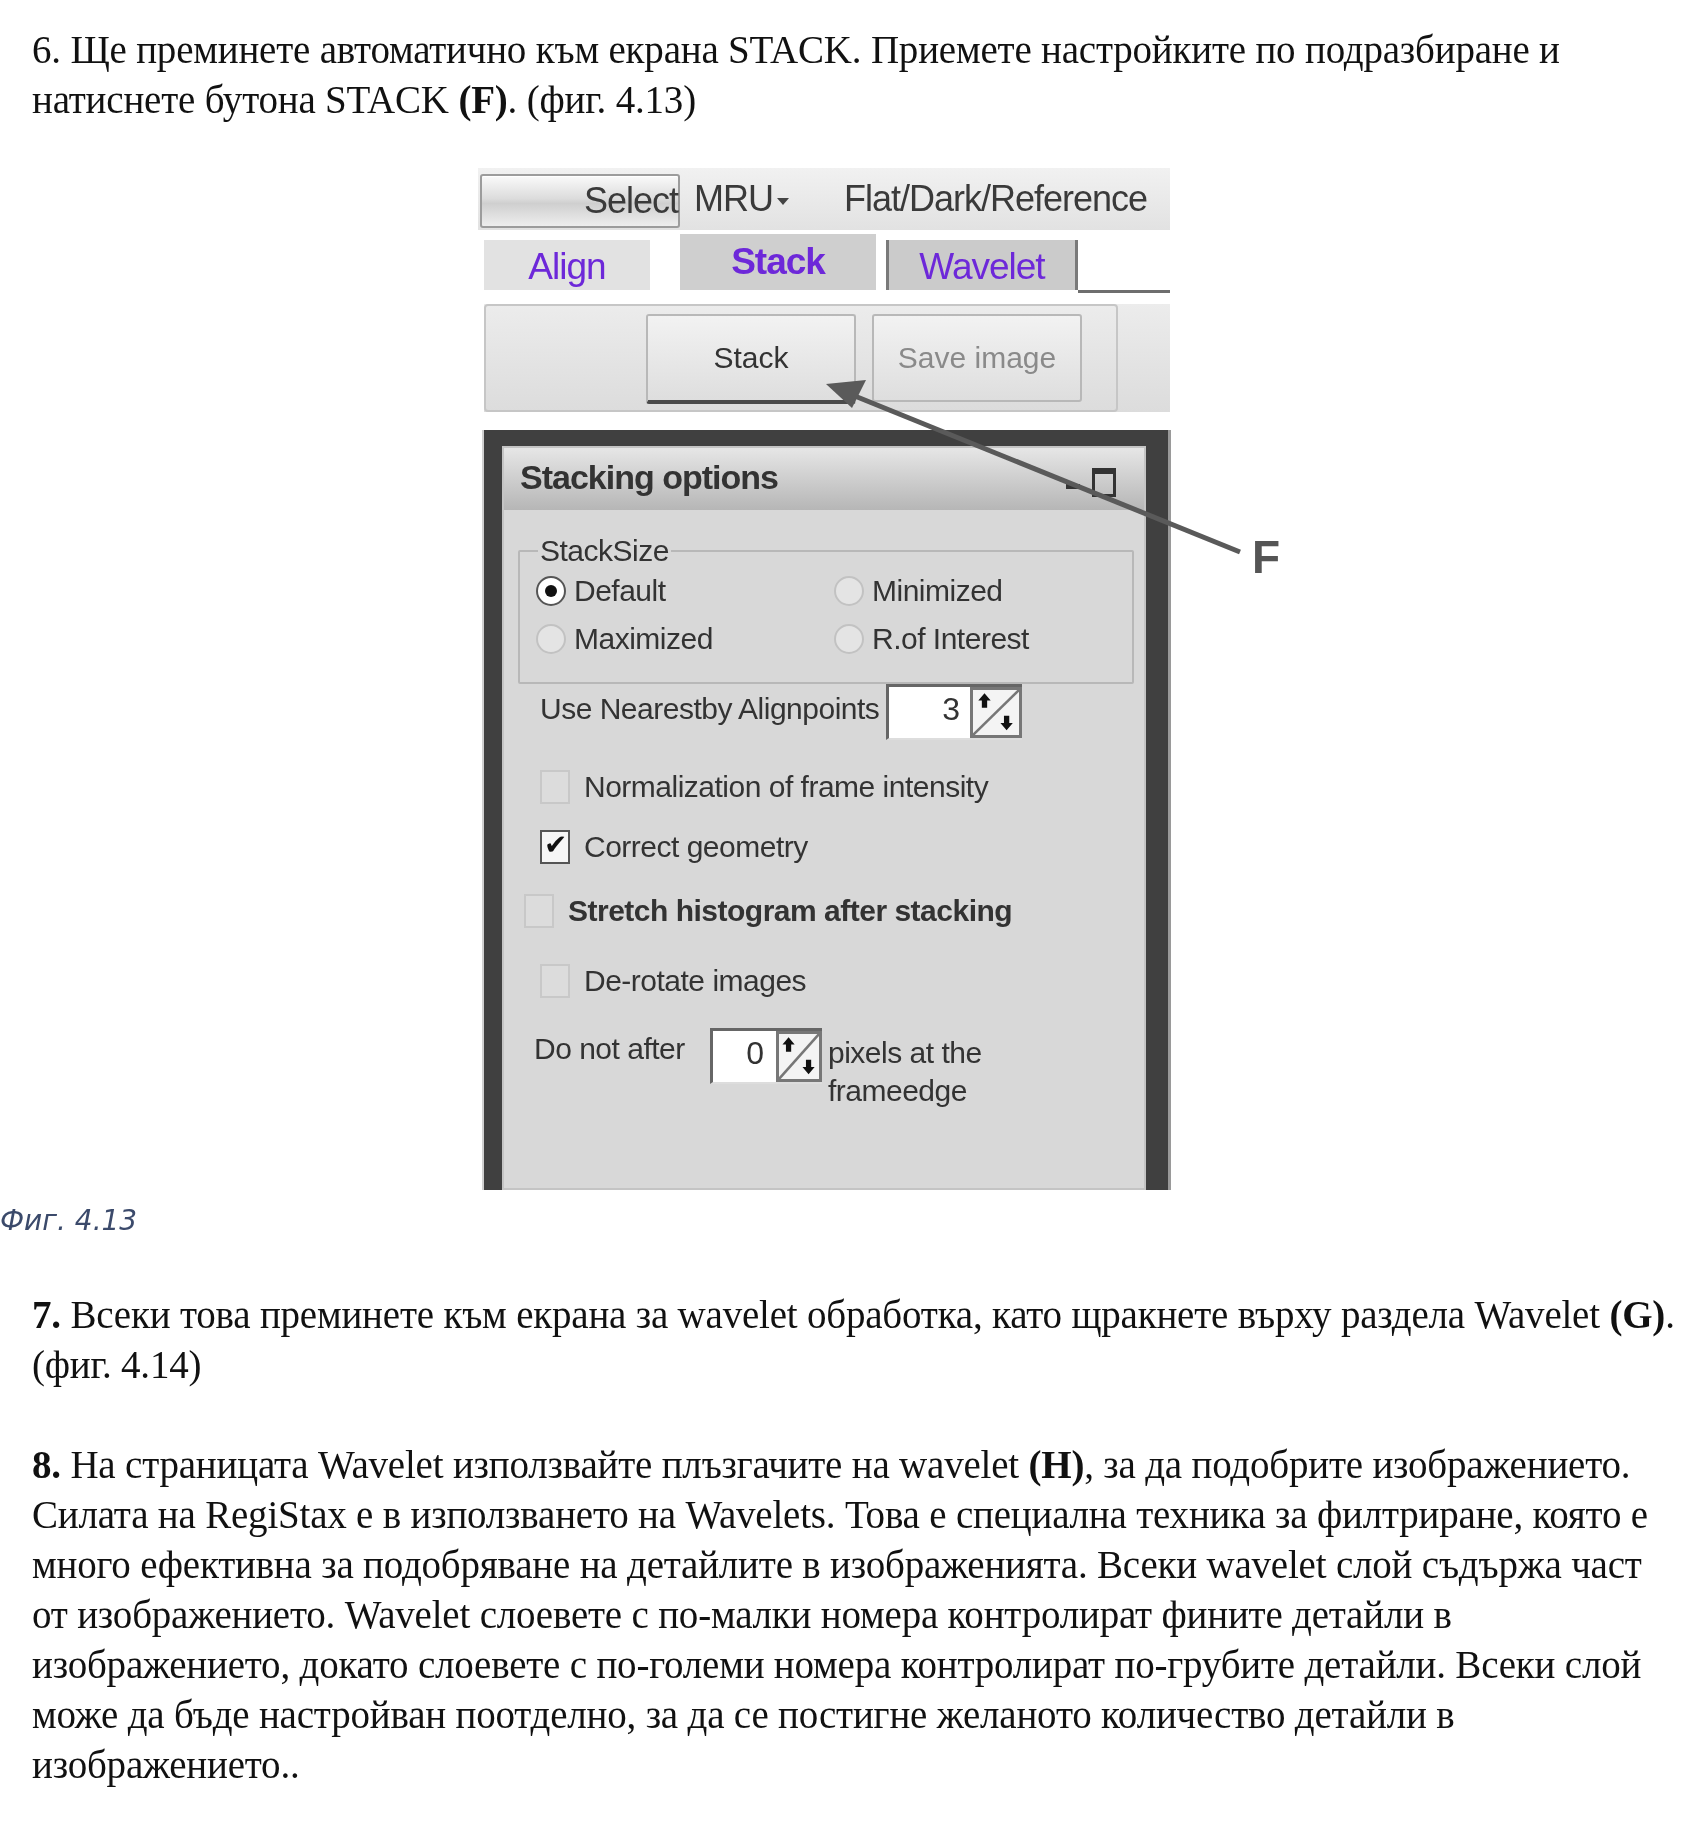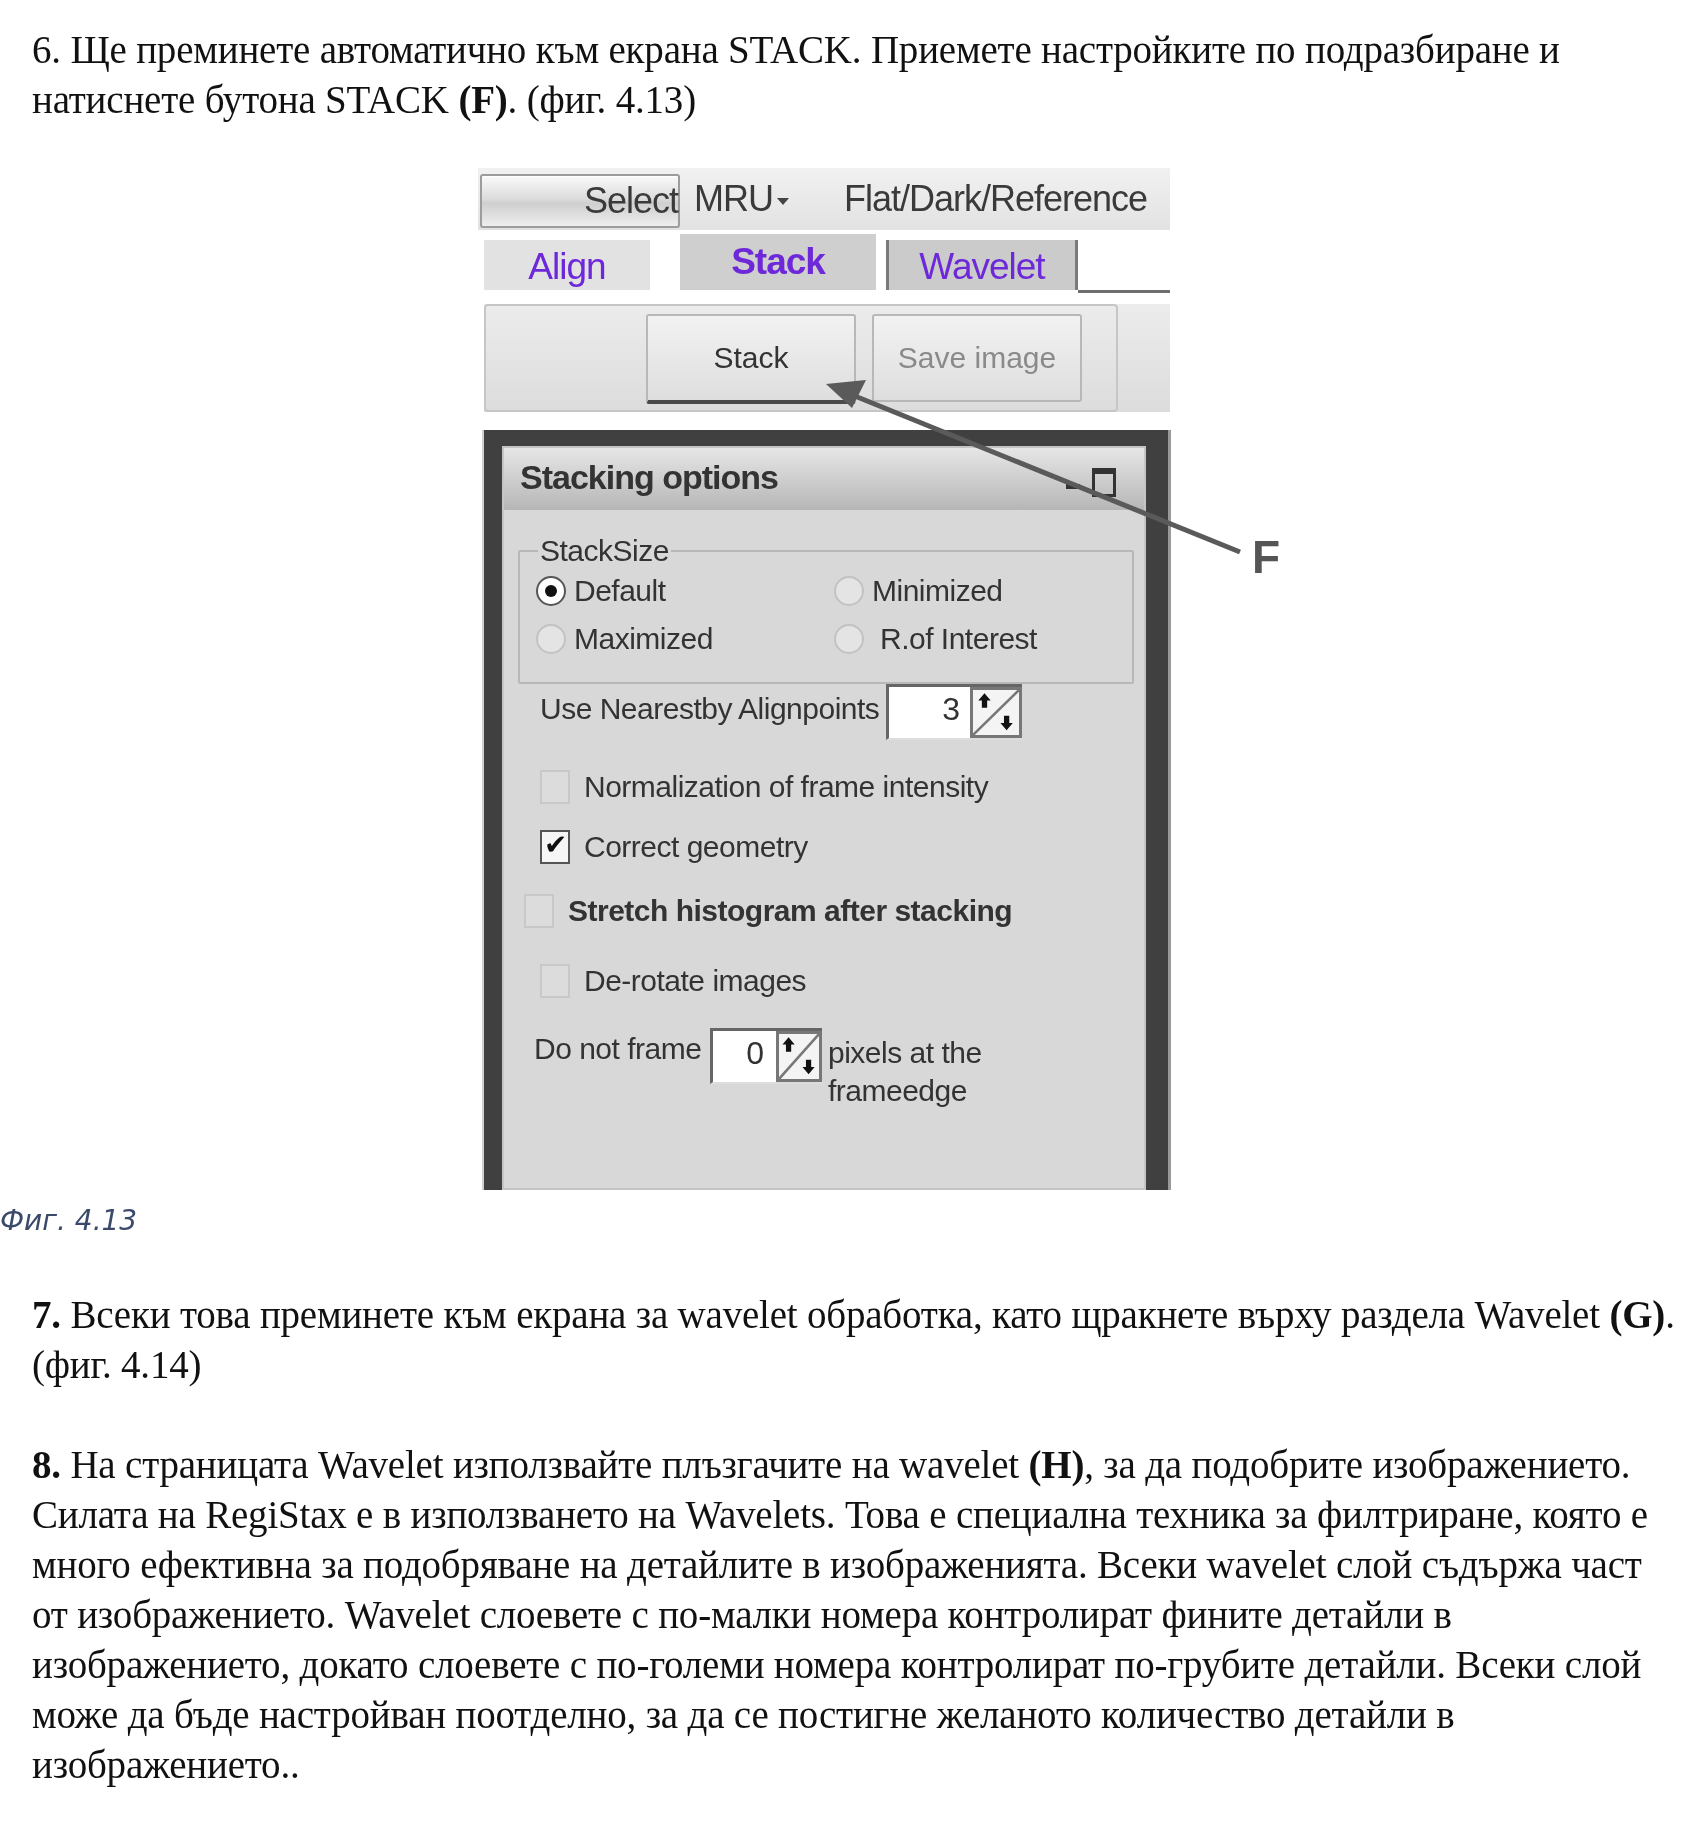--- a/index.html
+++ b/index.html
@@ -107,21 +107,21 @@
             <span>Default</span>
           </div>
         <div class="radio" style="left:314px; top:22px;">
             <span class="circ"></span>
             <span>Minimized</span>
           </div>
         <div class="radio" style="left:16px; top:70px;">
             <span class="circ"></span>
             <span>Maximized</span>
           </div>
-        <div class="radio" style="left:314px; top:70px;gap:8px;">
+        <div class="radio" style="left:314px; top:70px;">
             <span class="circ"></span>
             <span>R.of Interest</span>
           </div>
       </div>
 
       <div class="field-row" style="left:36px; top:244px;">Use Nearestby Alignpoints</div>
       <div class="spin" style="left:382px; top:236px; width:136px; height:56px;">
         <span class="spin-val">3</span>
         <span class="spin-btn">
           <svg viewBox="0 0 52 56" preserveAspectRatio="none">
@@ -142,21 +142,21 @@
         </div>
       <div class="check" style="left:20px; top:446px;font-weight:bold;">
           <span class="box"></span>
           <span>Stretch histogram after stacking</span>
         </div>
       <div class="check" style="left:36px; top:516px;">
           <span class="box"></span>
           <span>De-rotate images</span>
         </div>
 
-      <div class="field-row" style="left:30px; top:584px;">Do not frame</div>
+      <div class="field-row" style="left:30px; top:584px;">Do not after</div>
       <div class="spin" style="left:206px; top:580px; width:112px; height:56px;">
         <span class="spin-val" style="right:58px;">0</span>
         <span class="spin-btn" style="width:46px;">
           <svg viewBox="0 0 46 56" preserveAspectRatio="none">
               <line x1="0" y1="56" x2="46" y2="0" stroke="#777" stroke-width="3"></line>
               <path d="M11 4 L18 13 L14 13 L14 22 L8 22 L8 13 L4 13 Z" fill="#111"></path>
               <path d="M34 50 L27 41 L31 41 L31 32 L37 32 L37 41 L41 41 Z" fill="#111"></path>
             </svg>
         </span>
       </div>

